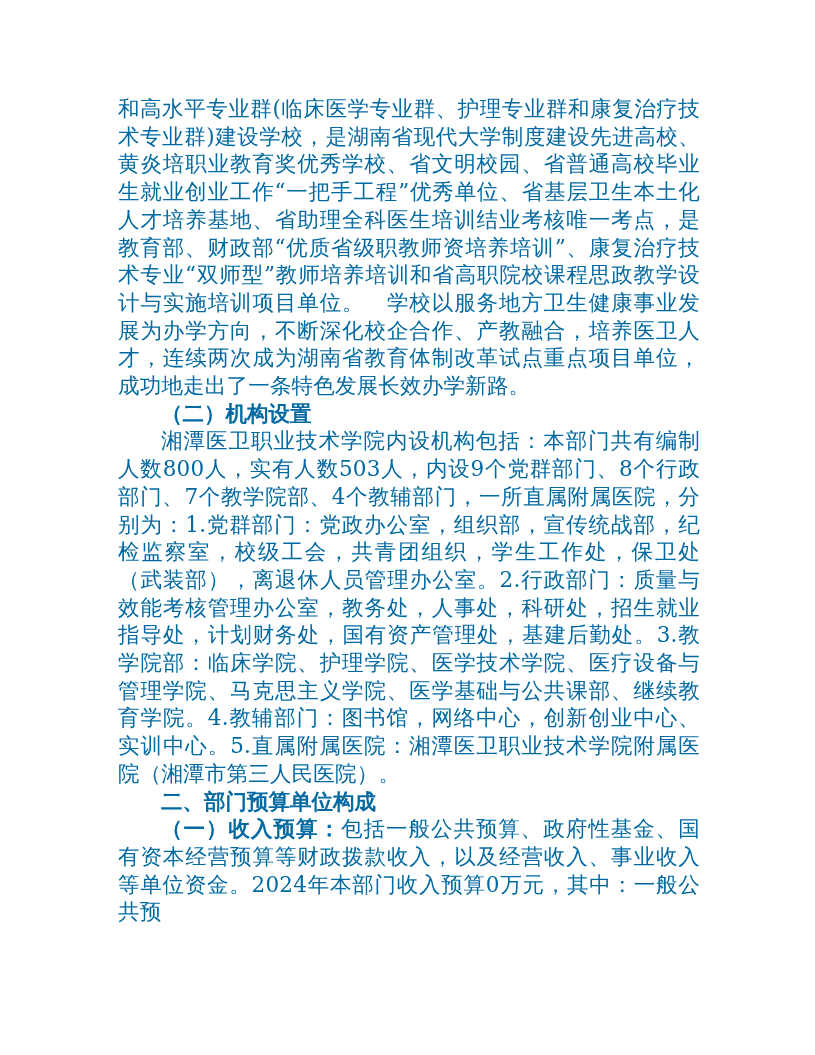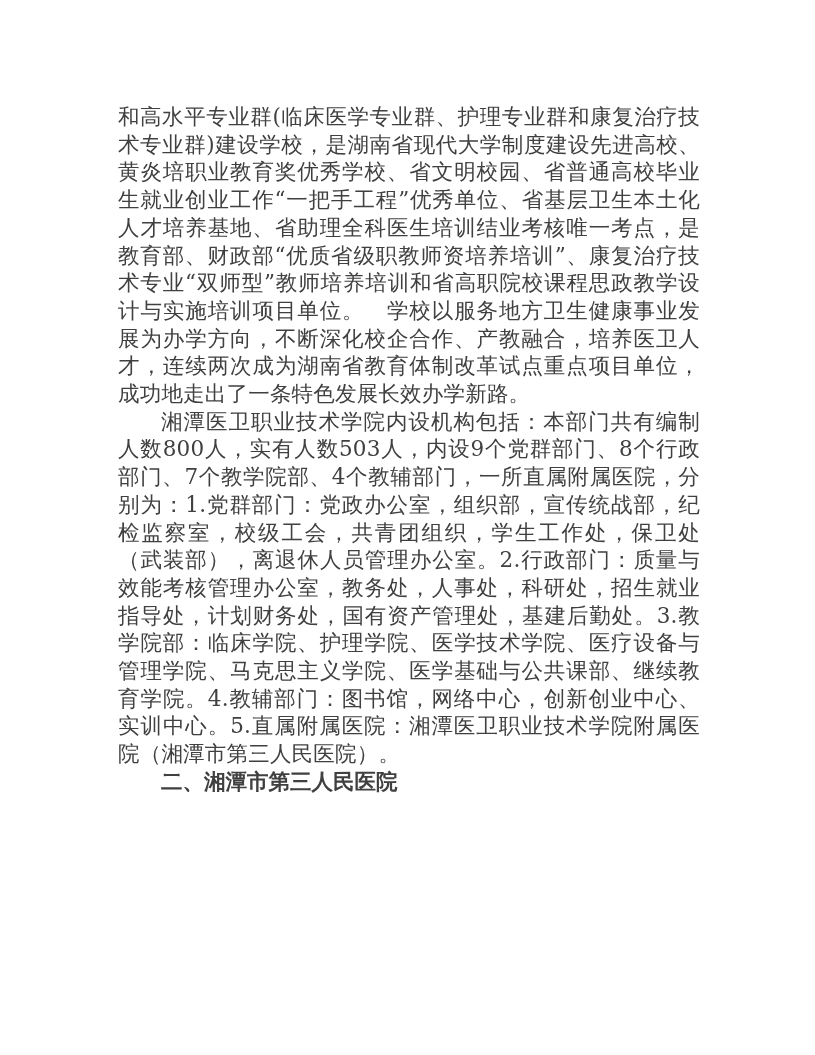--- a/index.html
+++ b/index.html
@@ -11,22 +11,21 @@
     width: 815px;
     height: 1055px;
     position: relative;
     overflow: hidden;
   }
   .page {
     position: absolute;
     top: 95px;
     left: 118px;
     width: 582px;
-    color: #404040;
-    margin-top: 8px;
+    color: #0369a1;
   }
   .para {
     margin: 0;
     font-family: "DejaVu Serif", "Liberation Serif", serif;
     font-size: 21.5px;
     line-height: 27.7px;
     text-align: justify;
     letter-spacing: 0.2px;
     word-break: break-all;
   }
@@ -47,21 +46,23 @@
     font-weight: bold;
   }
 </style>
 </head>
 <body>
 
 <div class="page">
 
   <p class="para">和高水平专业群(临床医学专业群、护理专业群和康复治疗技术专业群)建设学校，是湖南省现代大学制度建设先进高校、黄炎培职业教育奖优秀学校、省文明校园、省普通高校毕业生就业创业工作“一把手工程”优秀单位、省基层卫生本土化人才培养基地、省助理全科医生培训结业考核唯一考点，是教育部、财政部“优质省级职教师资培养培训”、康复治疗技术专业“双师型”教师培养培训和省高职院校课程思政教学设计与实施培训项目单位。　学校以服务地方卫生健康事业发展为办学方向，不断深化校企合作、产教融合，培养医卫人才，连续两次成为湖南省教育体制改革试点重点项目单位，成功地走出了一条特色发展长效办学新路。</p>
 
+  <p class="heading">（二）机构设置</p>
 
   <p class="para indent">湘潭医卫职业技术学院内设机构包括：本部门共有编制人数800人，实有人数503人，内设9个党群部门、8个行政部门、7个教学院部、4个教辅部门，一所直属附属医院，分别为：1.党群部门：党政办公室，组织部，宣传统战部，纪检监察室，校级工会，共青团组织，学生工作处，保卫处（武装部），离退休人员管理办公室。2.行政部门：质量与效能考核管理办公室，教务处，人事处，科研处，招生就业指导处，计划财务处，国有资产管理处，基建后勤处。3.教学院部：临床学院、护理学院、医学技术学院、医疗设备与管理学院、马克思主义学院、医学基础与公共课部、继续教育学院。4.教辅部门：图书馆，网络中心，创新创业中心、实训中心。5.直属附属医院：湘潭医卫职业技术学院附属医院（湘潭市第三人民医院）。</p>
 
-  <p class="heading">二、湘潭市第三人民医院</p>
+  <p class="heading">二、部门预算单位构成</p>
 
 
 
+  <p class="para indent"><span class="lead-bold">（一）收入预算：</span><span>包括一般公共预算、政府性基金、国有资本经营预算等财政拨款收入，以及经营收入、事业收入等单位资金。2024年本部门收入预算0万元，其中：一般公共预</span></p>
 
 </div>
 
 </body></html>

